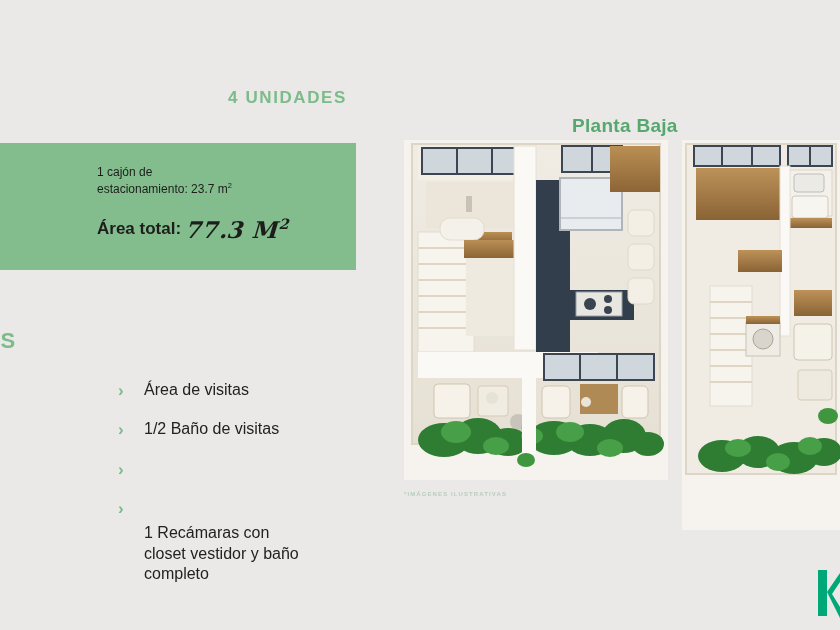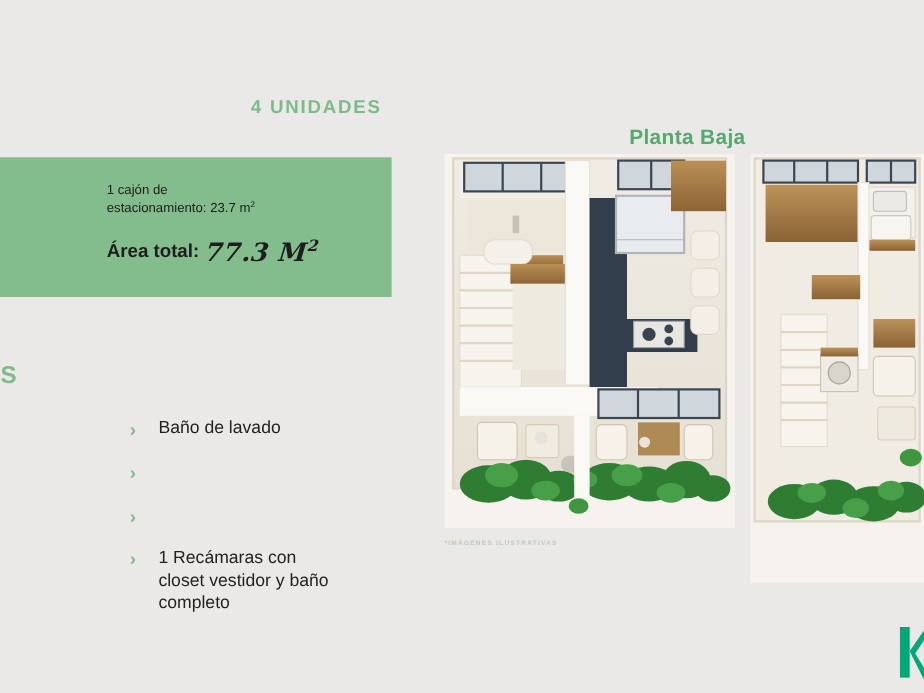--- a/index.html
+++ b/index.html
@@ -139,31 +139,32 @@
       
     </div>
     <div class="feat-item" style="margin-top:46px;">
       
     </div>
   </div>
 
   <div class="feat-col-right">
     <div class="feat-item">
       <span class="chev">›</span>
-      <span class="feat-text">Baño de lavado</span>
+      <span class="feat-text">Área de visitas</span>
     </div>
     <div class="feat-item">
       <span class="chev">›</span>
+      <span class="feat-text">1/2 Baño de visitas</span>
     </div>
     <div class="feat-item">
       <span class="chev">›</span>
     </div>
     <div class="feat-item">
       <span class="chev">›</span>
-      <span class="feat-text" style="max-width:160px;">1 Recámaras con closet vestidor y baño completo</span>
+      <span class="feat-text" style="max-width:160px;margin-top:25px;">1 Recámaras con closet vestidor y baño completo</span>
     </div>
   </div>
 
   <div class="plan-label">Planta Baja</div>
 
   <div class="plan plan-a">
     <svg width="264" height="340" viewBox="0 0 264 340">
       <defs>
         <linearGradient id="wallG" x1="0" y1="0" x2="1" y2="0">
           <stop offset="0" stop-color="#efe9de"></stop>

